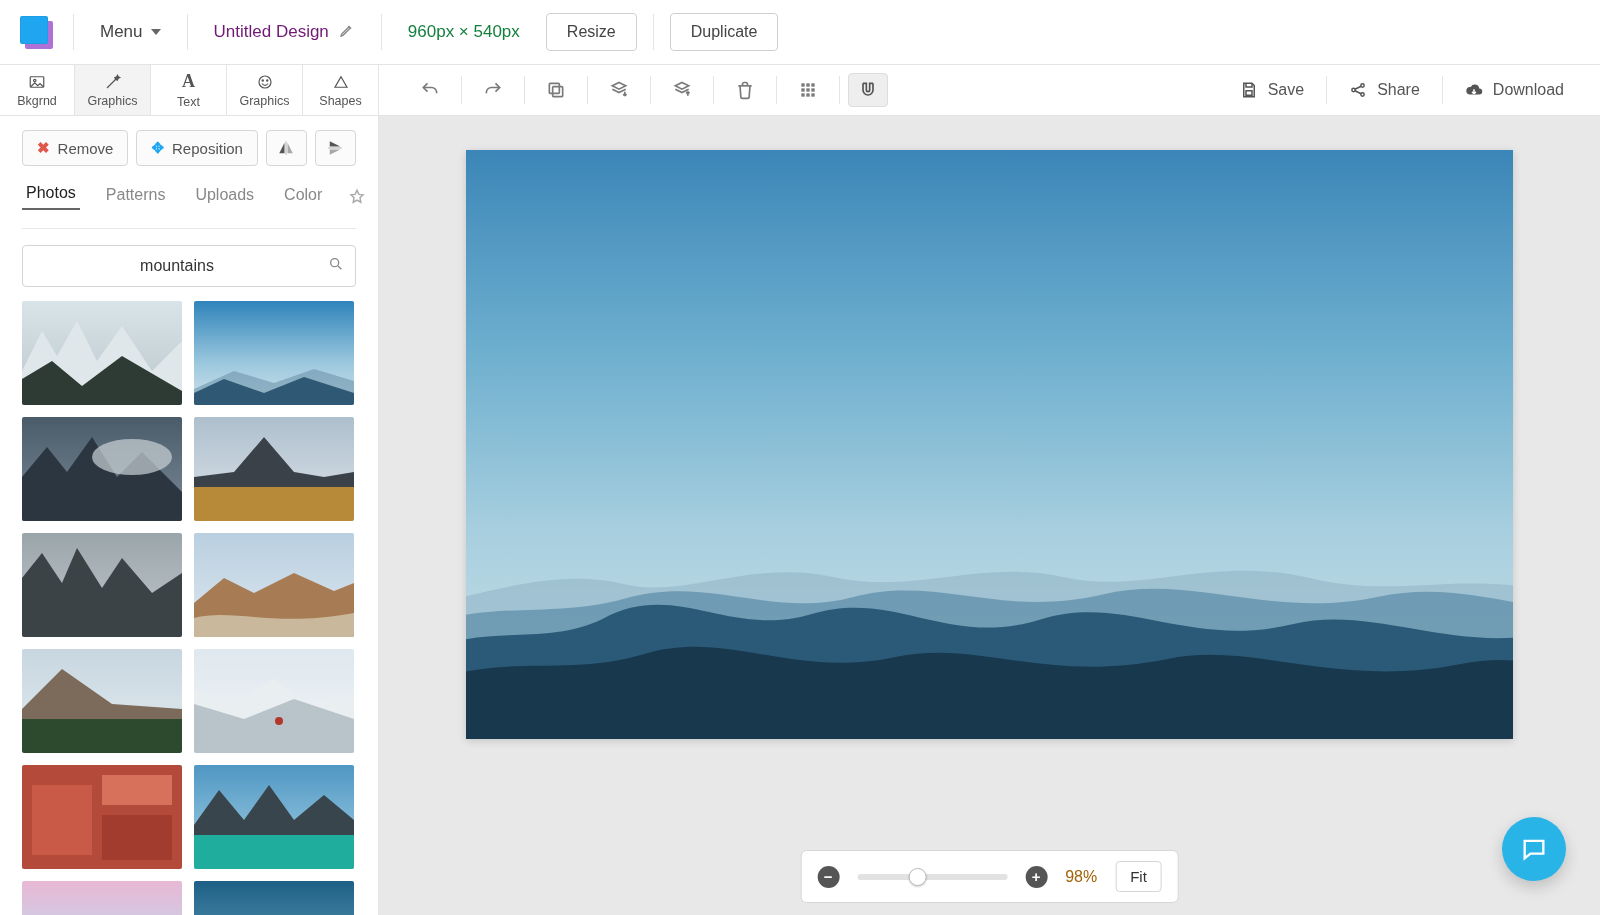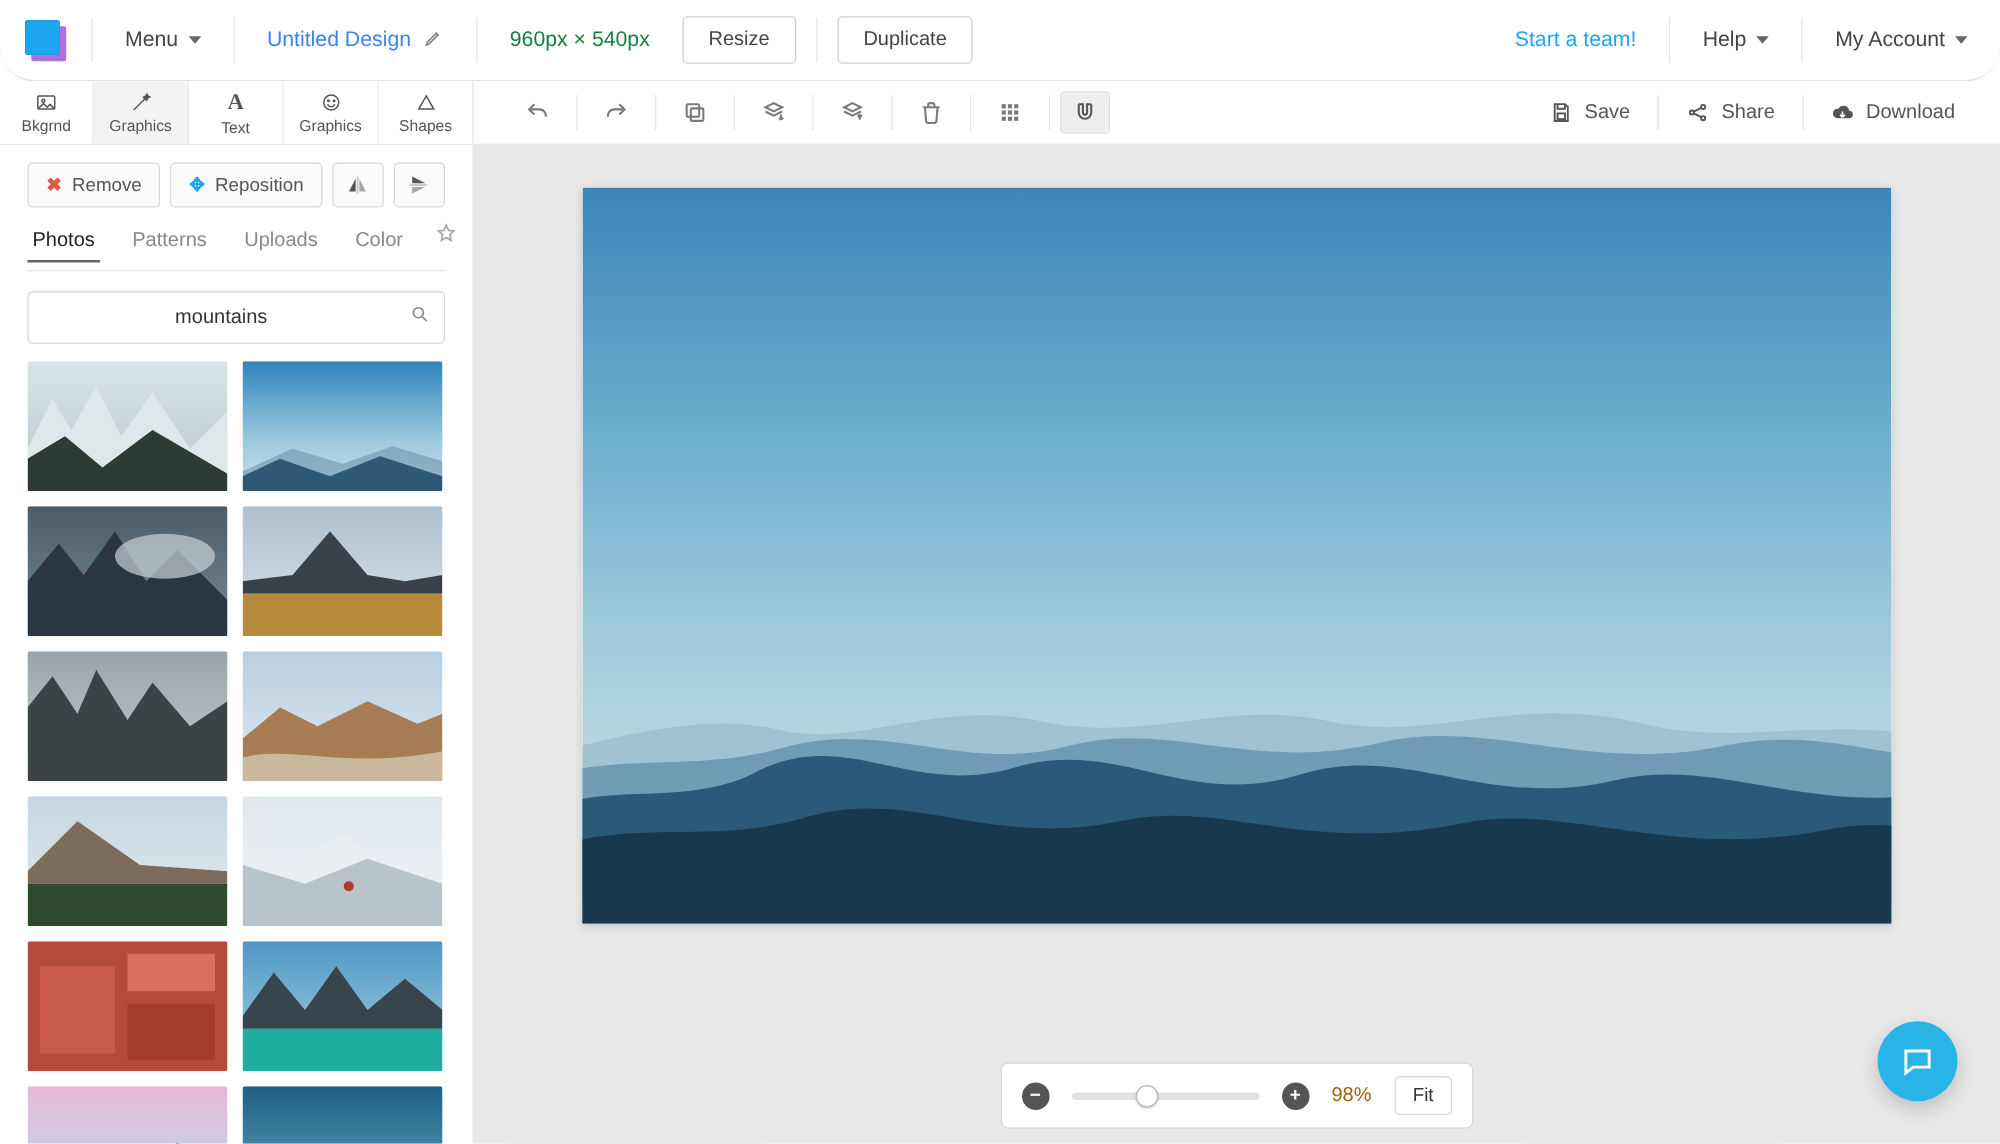--- a/index.html
+++ b/index.html
@@ -1,26 +1,26 @@
 <!DOCTYPE html>
 <html><head>
 <meta charset="utf-8">
 <style>
   * { box-sizing: border-box; margin: 0; padding: 0; }
   html, body { width: 1600px; height: 915px; font-family: -apple-system, "Helvetica Neue", Arial, sans-serif; color:#333; background:#fff; overflow:hidden; }
   
-  .topbar { height:65px; border-bottom:1px solid #e4e4e4; display:flex; align-items:center;border-radius:27px; }
+  .topbar { height:65px; border-bottom:1px solid #e4e4e4; display:flex; align-items:center; }
   .topbar-left { display:flex; align-items:center; height:100%; }
   .logo { width:33px; height:33px; margin:0 20px; position:relative; }
   .logo .back { position:absolute; top:5px; left:5px; width:28px; height:28px; background:#b071d6; border-radius:2px; }
   .logo .front{ position:absolute; top:0; left:0; width:28px; height:28px; background:#1fa6f0; border-radius:2px; box-shadow:0 0 0 1px rgba(0,0,0,.05) inset; }
   .vsep { width:1px; height:36px; background:#e4e4e4; }
   .menu-btn { display:flex; align-items:center; gap:8px; padding:0 26px; height:100%; font-size:17px; color:#444; cursor:pointer; }
   .caret { width:0;height:0;border-left:5px solid transparent;border-right:5px solid transparent;border-top:6px solid #666; }
-  .title-area { display:flex; align-items:center; gap:10px; padding:0 26px; font-size:17px; color:#3b82f6; }
+  .title-area { display:flex; align-items:center; gap:10px; padding:0 26px; font-size:17px; color:#701a75; }
   .pencil { color:#888; }
   .dims { padding:0 26px; font-size:17px; color:#15803d; }
   .outline-btn { border:1px solid #d0d0d0; background:#fff; border-radius:4px; padding:9px 20px; font-size:16px; color:#444; margin-right:16px; cursor:pointer; }
   .topbar-right { margin-left:auto; display:flex; align-items:center; height:100%; }
   .linkish { padding:0 26px; font-size:17px; color:#444; display:flex; align-items:center; gap:8px; cursor:pointer; }
   .linkish.team { color:#1fa6f0; }
   
   .toolbar { height:51px; border-bottom:1px solid #e4e4e4; display:flex; align-items:stretch; }
   .tool-tab { width:76px; display:flex; flex-direction:column; align-items:center; justify-content:center; gap:3px; font-size:12.5px; color:#555; border-right:1px solid #e4e4e4; background:#fff; cursor:pointer; }
   .tool-tab.first{ width:75px; border-left:none;}
@@ -35,21 +35,21 @@
   .tr-item { display:flex; align-items:center; gap:10px; padding:0 22px; color:#555; font-size:16px; cursor:pointer; }
   .tr-item svg { width:18px; height:18px; }
   
   .main { display:flex; height:calc(915px - 65px - 51px); }
   .sidebar { width:379px; border-right:1px solid #e4e4e4; padding:14px 22px 0 22px; overflow:hidden; background:#fff;}
   .side-actions { display:flex; gap:8px; margin-bottom:12px;}
   .chip { display:flex; align-items:center; gap:8px; border:1px solid #d7d7d7; border-radius:4px; background:#fbfbfb; padding:8px 14px; font-size:15px; color:#555; cursor:pointer;}
   .chip .x { color:#e0574b; font-weight:bold; }
   .chip .plus { color:#1fa6f0; font-weight:bold; }
   .iconchip { width:44px; justify-content:center; padding:8px 0;}
-  .subtabs { display:flex; align-items:flex-start; gap:22px; border-bottom:1px solid #e8e8e8; padding-bottom:6px; font-size:16px; color:#888; }
+  .subtabs { display:flex; align-items:flex-end; gap:22px; border-bottom:1px solid #e8e8e8; padding-bottom:18px; font-size:16px; color:#888; }
   .subtabs .st { padding:6px 4px; cursor:pointer; }
   .subtabs .st.active { color:#222; border-bottom:2px solid #666; }
   .subtabs .star { margin-left:auto; color:#aaa; cursor:pointer;}
   .search-wrap { margin:16px 0 14px 0; position:relative; }
   .search { width:100%; border:1px solid #d5d5d5; border-radius:4px; padding:11px 38px 11px 14px; font-size:16px; color:#333; outline:none;text-align:center;}
   .search-ico { position:absolute; right:12px; top:50%; transform:translateY(-50%); color:#888;}
   .thumbs { display:grid; grid-template-columns:160px 160px; gap:12px; }
   .thumb { width:160px; height:104px; border-radius:2px; overflow:hidden; position:relative; cursor:pointer; }
   .canvas-area { flex:1; background:#e8e8e8; position:relative; display:flex; align-items:flex-start; justify-content:center; }
   .artboard { margin-top:34px; width:1047px; height:589px; background:#fff; box-shadow:0 2px 8px rgba(0,0,0,.15); position:relative; overflow:hidden;}
@@ -92,35 +92,20 @@
             <path d="M14 6l4 4"></path>
           </svg>
       </span>
     </div>
     <div class="vsep"></div>
     <div class="dims">960px × 540px</div>
     <button class="outline-btn">Resize</button>
     <div class="vsep"></div>
     <button class="outline-btn" style="margin-left:16px">Duplicate</button>
   </div>
-  <div class="topbar-right">
-    <div class="linkish team">
-      <span>Start a team!</span>
-    </div>
-    <div class="vsep"></div>
-    <div class="linkish">
-      <span>Help</span>
-      <span class="caret"></span>
-    </div>
-    <div class="vsep"></div>
-    <div class="linkish">
-      <span>My Account</span>
-      <span class="caret"></span>
-    </div>
-  </div>
 </div>
 
 <div class="toolbar">
   <div class="tool-tab first">
     <svg viewBox="0 0 24 24" fill="none" stroke="#555" stroke-width="1.6">
         <rect x="3" y="5" width="18" height="14" rx="1"></rect>
         <circle cx="9" cy="10" r="1.6"></circle>
         <path d="M4 18l5-5 4 4 3-3 4 4"></path>
       </svg>
     <span>Bkgrnd</span>

